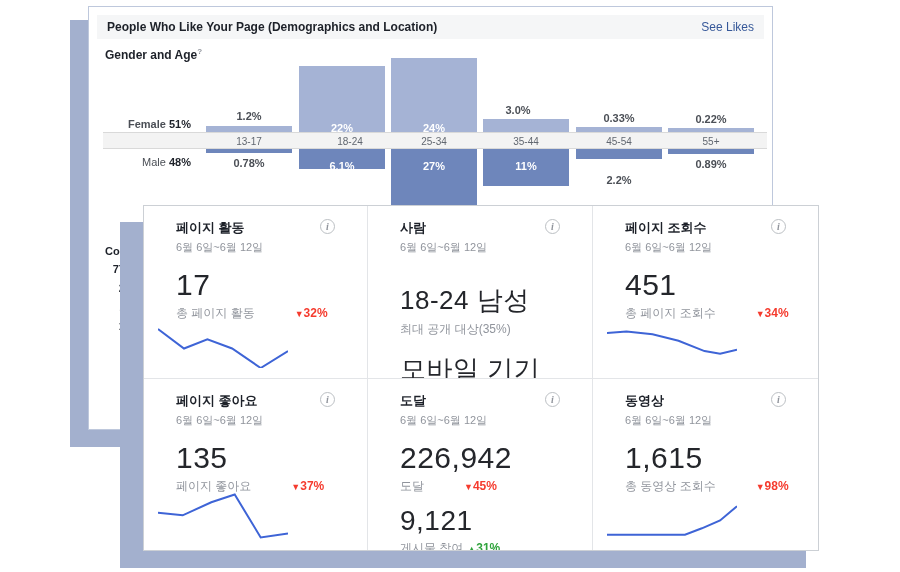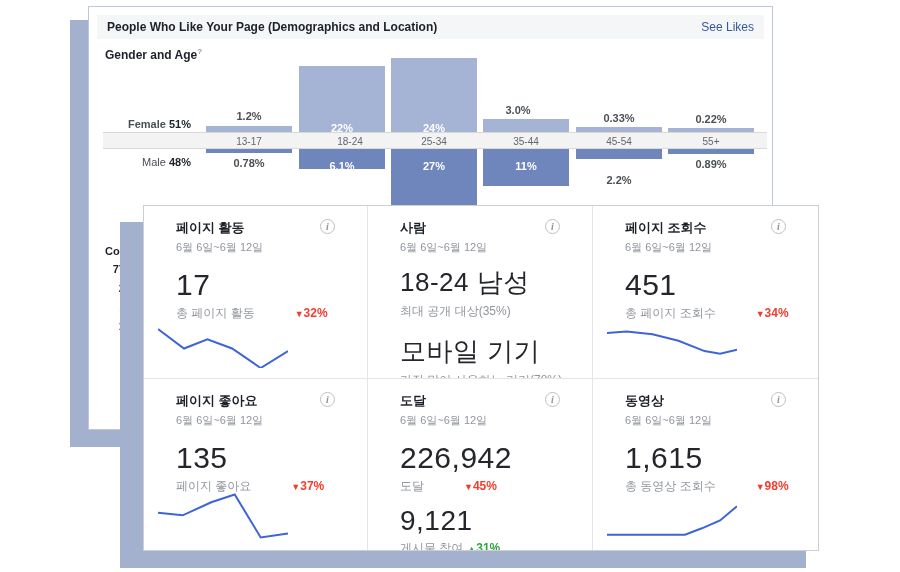--- a/index.html
+++ b/index.html
@@ -56,21 +56,21 @@
   .card:nth-child(3n) { border-right:none; }
   .card:nth-child(n+4) { border-bottom:none; }
   .card-head { display:flex; justify-content:space-between; align-items:flex-start; }
   .card-title { font-size:13px; font-weight:bold; color:#1d2129; }
   .info-icon { width:15px; height:15px; border:1px solid #bcc0c4; border-radius:50%;
                color:#90949c; font:italic bold 10px "Liberation Serif", serif;
                display:flex; align-items:center; justify-content:center; cursor:pointer; }
   .card-date { font-size:11px; color:#90949c; margin-top:3px; }
   .card-value { font-size:30px; font-weight:400; color:#24262b; margin-top:13px;
                 letter-spacing:0.5px; }
-  .card-value.mid { font-size:26px; margin-top:10px; }
+  .card-value.mid { font-size:26px; margin-top:28px; }
   .card-sub { font-size:12px; color:#90949c; margin-top:3px; white-space:nowrap; }
   .trend { font-weight:bold; margin-left:4px; }
   .trend.down { color:#f53b2e;margin-left:40px; }
   .trend.up   { color:#2fa33c; }
   .trend .arrow { font-size:9px; }
   .spark { position:absolute; left:14px; right:14px; bottom:10px; height:52px; }
   .spark polyline { fill:none; stroke:#3e64d6; stroke-width:2; }
 </style>
 </head>
 <body>

